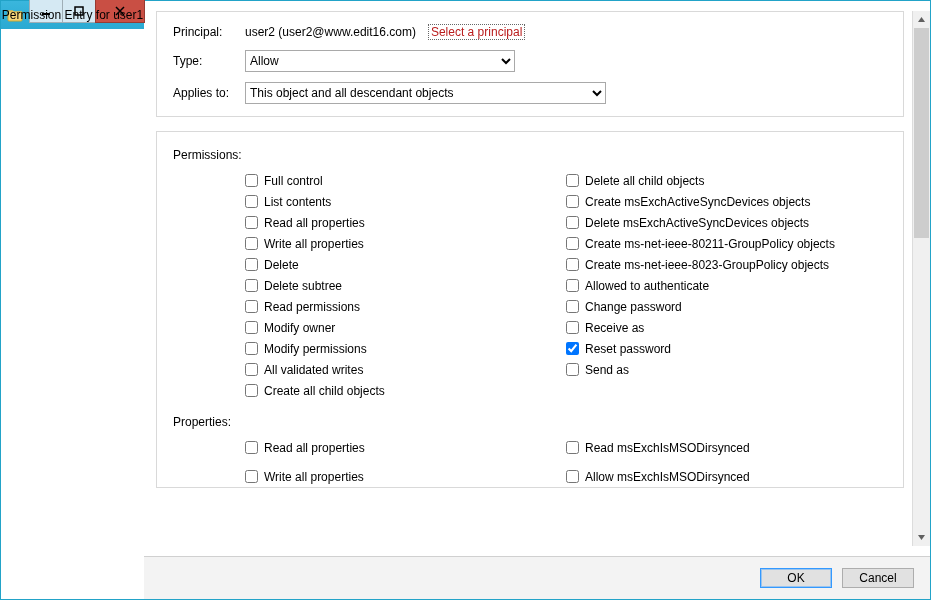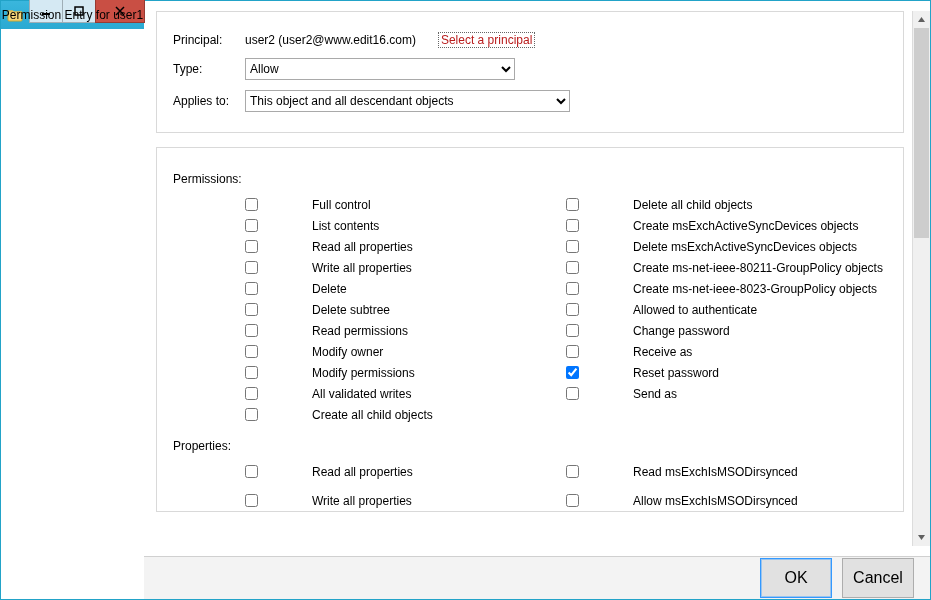--- a/index.html
+++ b/index.html
@@ -76,34 +76,34 @@
     padding: 10px 0 10px 12px;
     overflow: hidden;
   }
   .content-inner {
     flex: 1;
     overflow: hidden;
   }
   .panel {
     border: 1px solid #d9d9d9;
     background: #fff;
-    padding: 20px 16px;
+    padding: 12px 16px;
     margin-right: 8px;
   }
   .panel + .panel { margin-top: 14px; }
 
   .row {
     display: flex;
     align-items: center;
     margin-bottom: 10px;
   }
   .row .label {
     width: 72px;
   }
-  .principal-text { margin-right: 22px; }
+  .principal-text { margin-right: 12px; }
   .link {
     color: #b91c1c;
     text-decoration: none;
     border: 1px dotted #666;
     padding: 0 2px;
     cursor: pointer;
   }
   select.combo {
     width: 270px;
     height: 22px;
@@ -120,21 +120,20 @@
     display: flex;
     padding-left: 72px;
   }
   .perm-col {
     width: 50%;
   }
   .chk-row {
     display: flex;
     align-items: center;
     height: 21px;
-    gap: 48px;
   }
   .chk-row input[type=checkbox] {
     margin: 0 6px 0 0;
     width: 13px; height: 13px;
   }
 
   
   .vscroll {
     width: 17px;
     background: #f0f0f0;
@@ -162,25 +161,25 @@
     border-top: 1px solid #d0d0d0;
     display: flex;
     align-items: center;
     justify-content: flex-end;
     padding: 0 16px;
     gap: 10px;
     background: #f3f3f3;
   }
   .btn {
     min-width: 72px;
-    height: 40px;
+    height: 20px;
     border: 1px solid #adadad;
     background: #e1e1e1;
     font-family: inherit;
-    font-size: 16px;
+    font-size: 12px;
     cursor: pointer;
   }
   .btn.default {
     border-color: #3399ff;
     box-shadow: 0 0 0 1px rgba(51,153,255,0.4) inset;
   }
 </style>
 </head>
 <body>
 
@@ -224,21 +223,21 @@
             <a class="link">Select a principal</a>
           </div>
           <div class="row">
             <span class="label">Type:</span>
             <select class="combo">
               <option>Allow</option>
             </select>
           </div>
           <div class="row" style="margin-bottom:0">
             <span class="label">Applies to:</span>
-            <select class="combo" style="width:325px">
+            <select class="combo" style="width:361px">
               <option>This object and all descendant objects</option>
             </select>
           </div>
         </div>
 
         <div class="panel" style="padding-bottom:0;">
           <div class="section-label">Permissions:</div>
           <div class="perm-columns">
             <div class="perm-col" id="perm-left">
                 <label class="chk-row">

